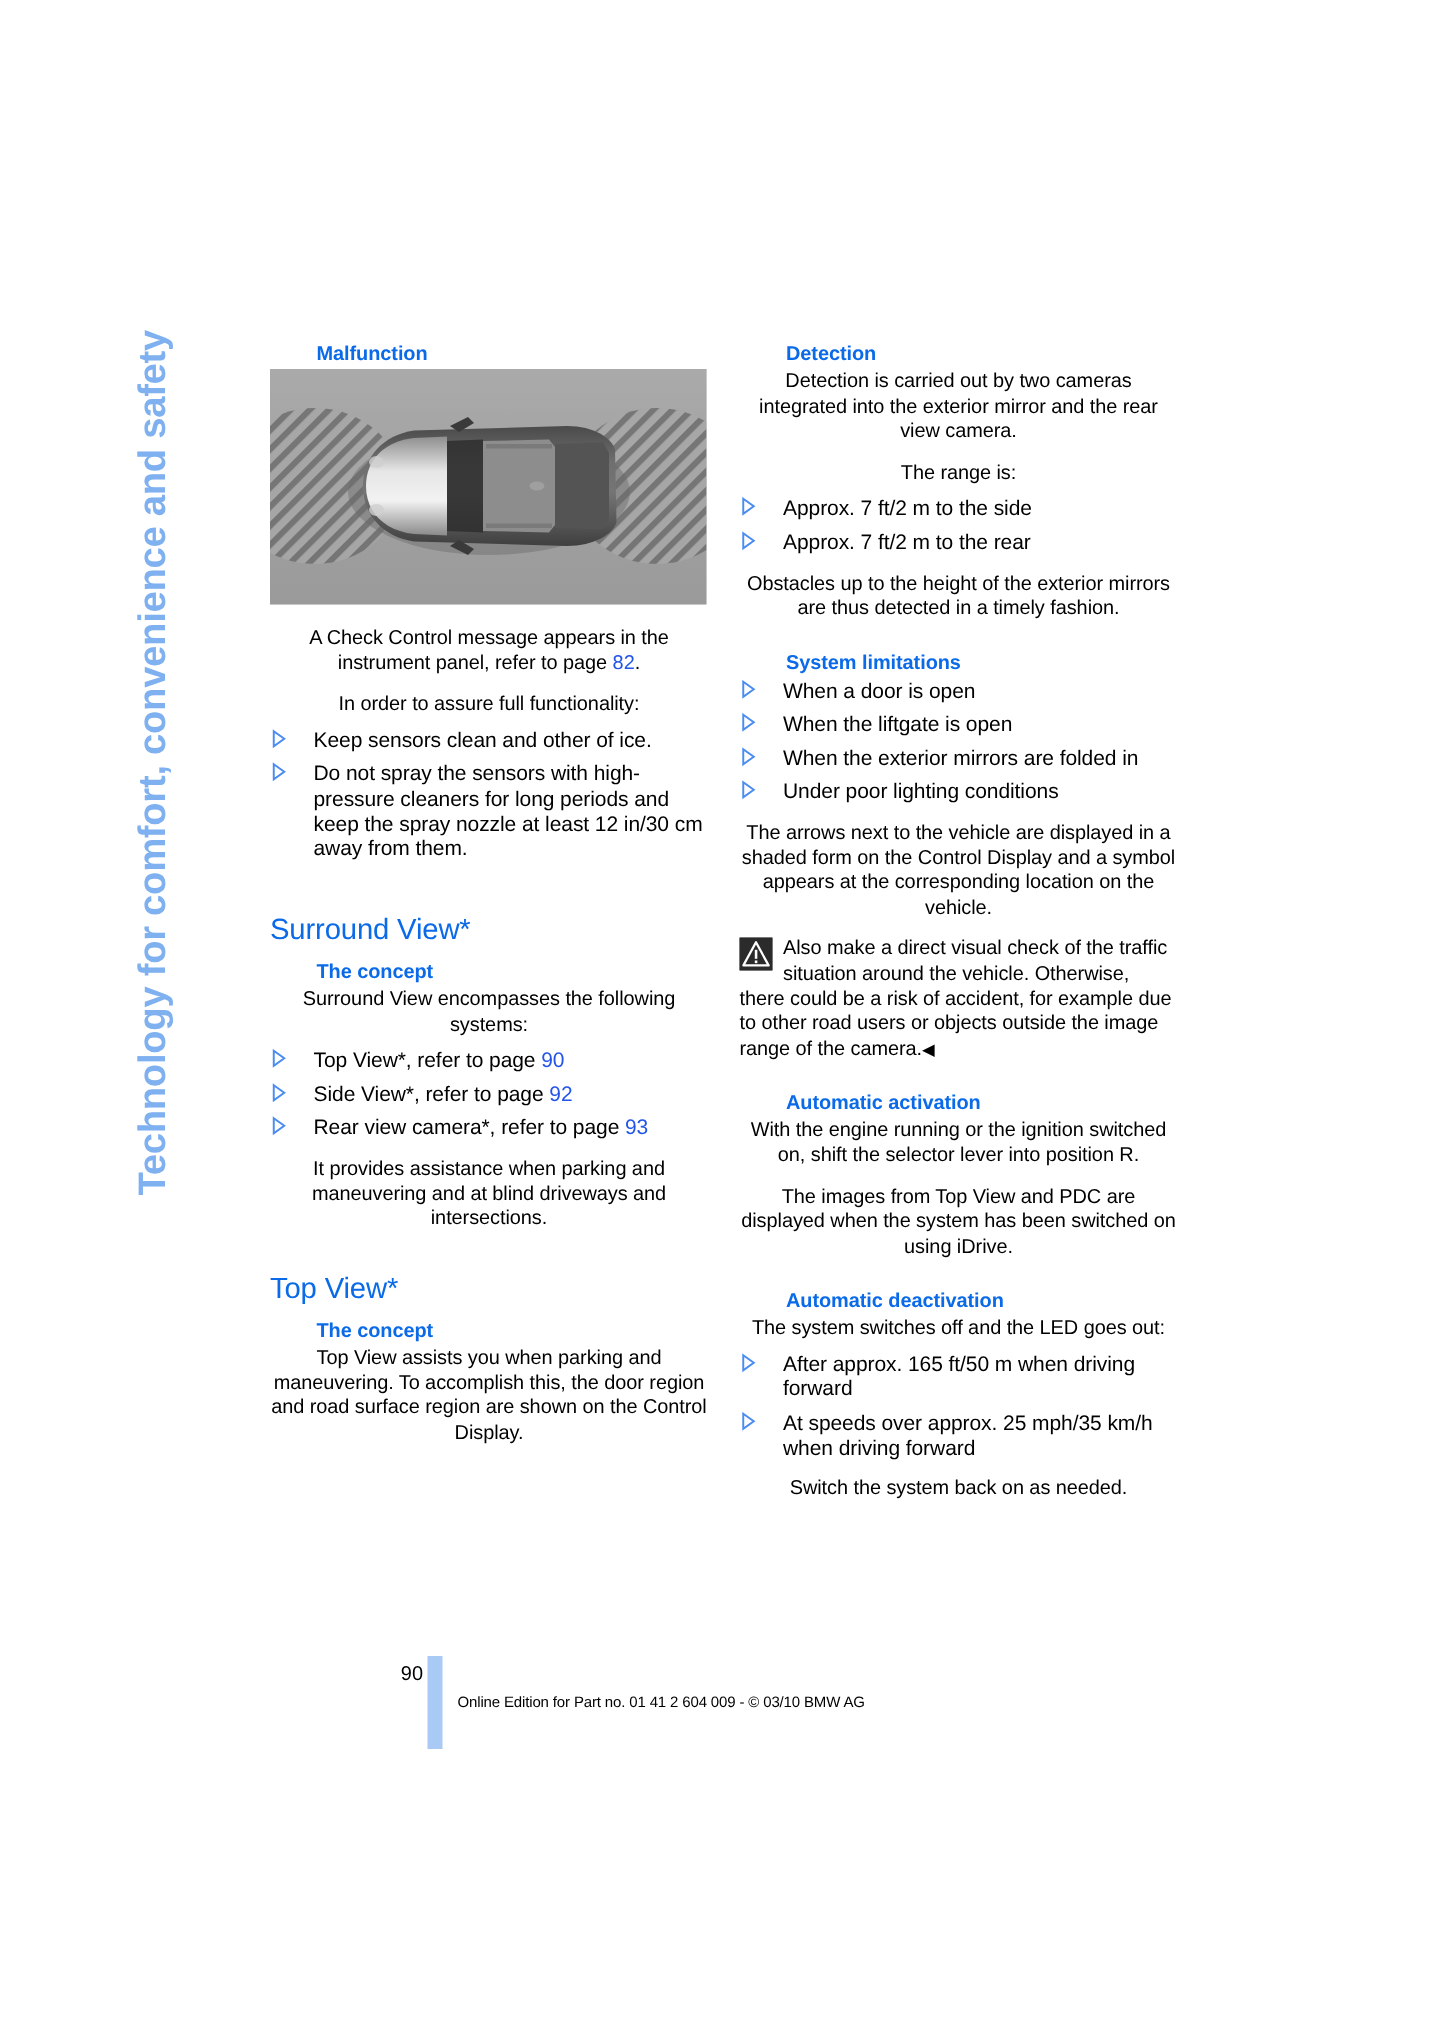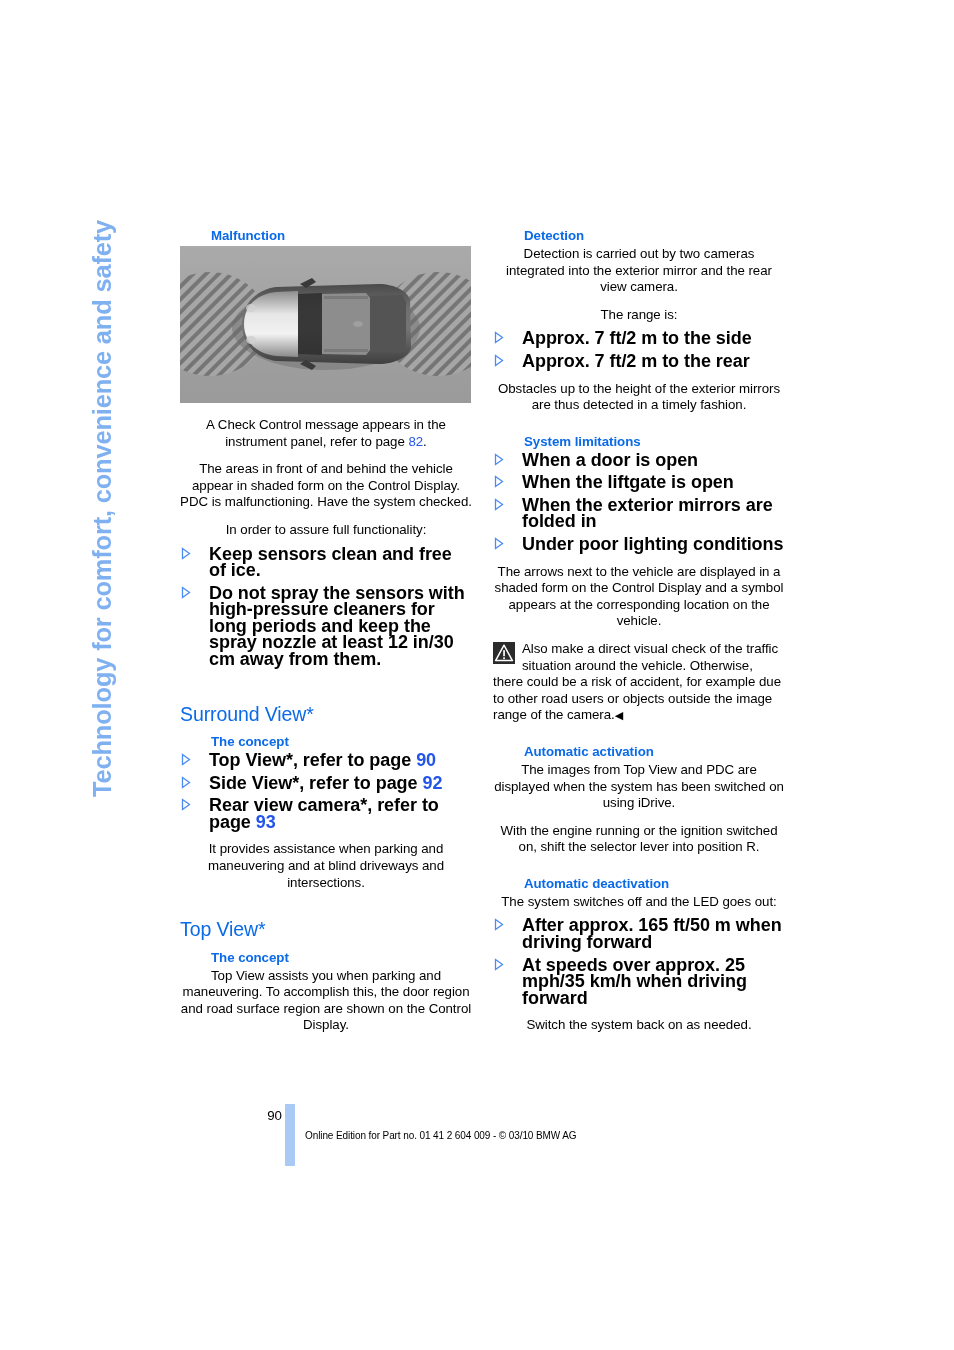--- a/index.html
+++ b/index.html
@@ -87,25 +87,24 @@
   .lnk { color: #2255e8; }
 
   ul.blist {
     list-style: none;
     margin: 0 0 11px 0;
     padding: 0;
   }
   ul.blist li {
     position: relative;
     padding-left: 29px;
-    font-size: 18px;
+    font-size: 14px;
     line-height: 16.6px;
     margin-bottom: 6px;
     letter-spacing: -0.05px;
-    font-weight: bold;
   }
   ul.blist li:last-child { margin-bottom: 0; }
   ul.blist li .bullet {
     position: absolute;
     left: 1px;
     top: 1px;
     width: 10px;
     height: 13px;
     display: block;
   }
@@ -242,49 +241,49 @@
           <ellipse cx="71" cy="62" rx="5" ry="4" fill="#cfcfcf" opacity="0.8"></ellipse>
           <ellipse cx="71" cy="94" rx="5" ry="4" fill="#cfcfcf" opacity="0.8"></ellipse>
 
           <ellipse cx="178" cy="78" rx="5" ry="3" fill="#9f9f9f"></ellipse>
         </g>
       </svg>
     </div>
 
     <p class="para"><span>A Check Control message appears in the instrument panel, refer to page </span><span class="lnk">82</span><span>.</span></p>
 
-    <p class="para">The areas in front of and behind the vehicle appear in shaded form on the Control Display. PDC is malfunctioning. Have the system checked.</p>
 
     <p class="para tight">In order to assure full functionality:</p>
 
     <ul class="blist">
       <li>
         <span class="bullet">
           <svg width="10" height="13" viewBox="0 0 10 13">
               <path d="M1.5 1.5 L8.5 6.5 L1.5 11.5 Z" fill="none" stroke="#4a8cf0" stroke-width="1.3"></path>
             </svg>
         </span>
-        <span>Keep sensors clean and free of ice.</span>
+        <span>Keep sensors clean and other of ice.</span>
       </li>
       <li>
         <span class="bullet">
           <svg width="10" height="13" viewBox="0 0 10 13">
               <path d="M1.5 1.5 L8.5 6.5 L1.5 11.5 Z" fill="none" stroke="#4a8cf0" stroke-width="1.3"></path>
             </svg>
         </span>
         <span>Do not spray the sensors with high-pressure cleaners for long periods and keep the spray nozzle at least 12 in/30 cm away from them.</span>
       </li>
     </ul>
 
     <div class="gap-lg"></div>
 
     <h2 class="sect">Surround View*</h2>
 
     <h3 class="sub">The concept</h3>
 
+    <p class="para tight">Surround View encompasses the following systems:</p>
 
     <ul class="blist">
       <li>
         <span class="bullet">
           <svg width="10" height="13" viewBox="0 0 10 13">
               <path d="M1.5 1.5 L8.5 6.5 L1.5 11.5 Z" fill="none" stroke="#4a8cf0" stroke-width="1.3"></path>
             </svg>
         </span>
         <span>Top View*, refer to page </span><span class="lnk">90</span>
       </li>
@@ -397,23 +396,23 @@
           <rect x="10.2" y="15.3" width="1.7" height="1.8" fill="#ffffff"></rect>
         </svg>
       </span>
       <span>Also make a direct visual check of the traffic situation around the vehicle. Otherwise, there could be a risk of accident, for example due to other road users or objects outside the image range of the camera.</span><span class="endmark">◀</span>
     </div>
 
     <div class="gap-sm"></div>
 
     <h3 class="sub">Automatic activation</h3>
 
+    <p class="para">With the engine running or the ignition switched on, shift the selector lever into position R.</p>
+
     <p class="para">The images from Top View and PDC are displayed when the system has been switched on using iDrive.</p>
-
-    <p class="para">With the engine running or the ignition switched on, shift the selector lever into position R.</p>
 
     <div class="gap-sm"></div>
 
     <h3 class="sub">Automatic deactivation</h3>
 
     <p class="para tight">The system switches off and the LED goes out:</p>
 
     <ul class="blist">
       <li>
         <span class="bullet">

